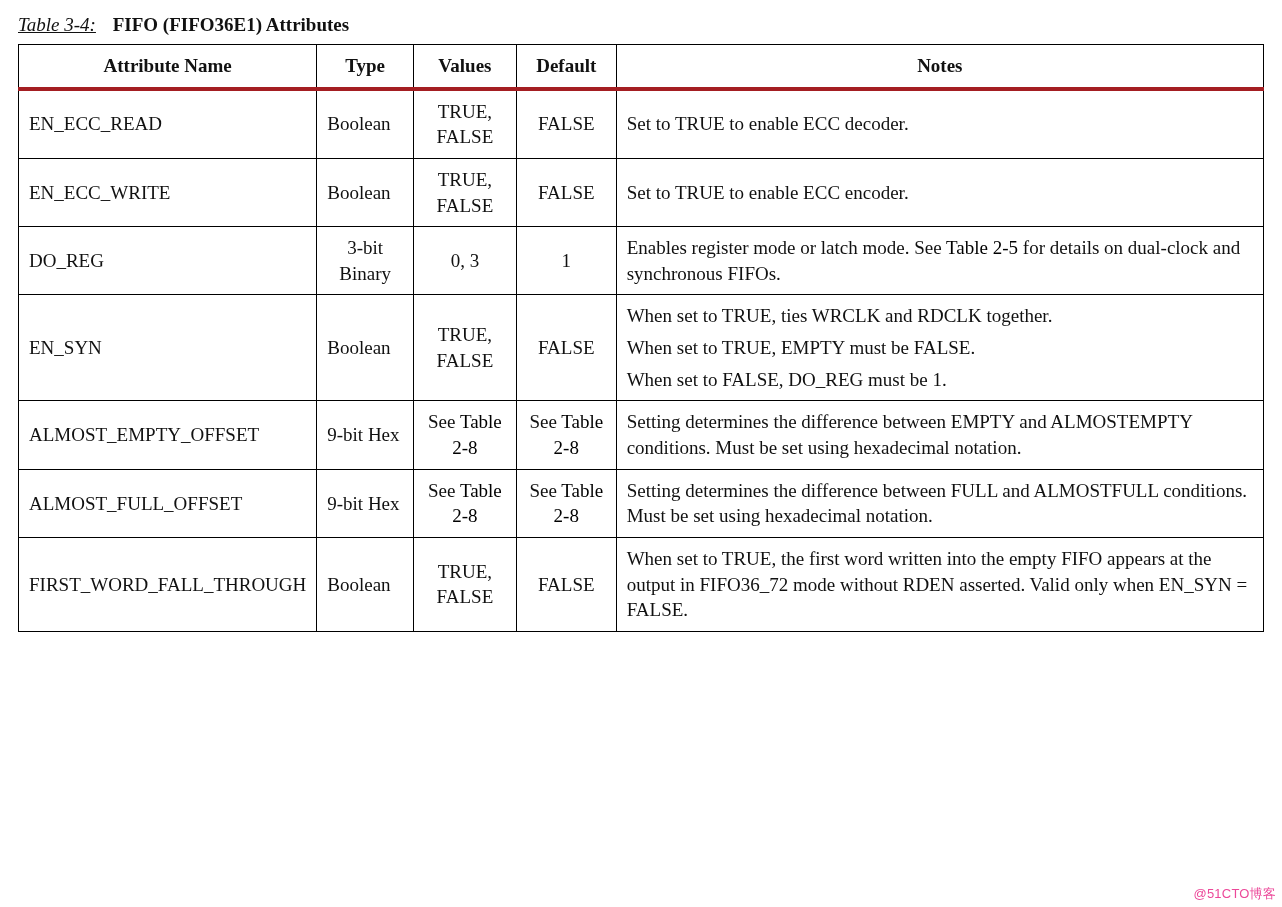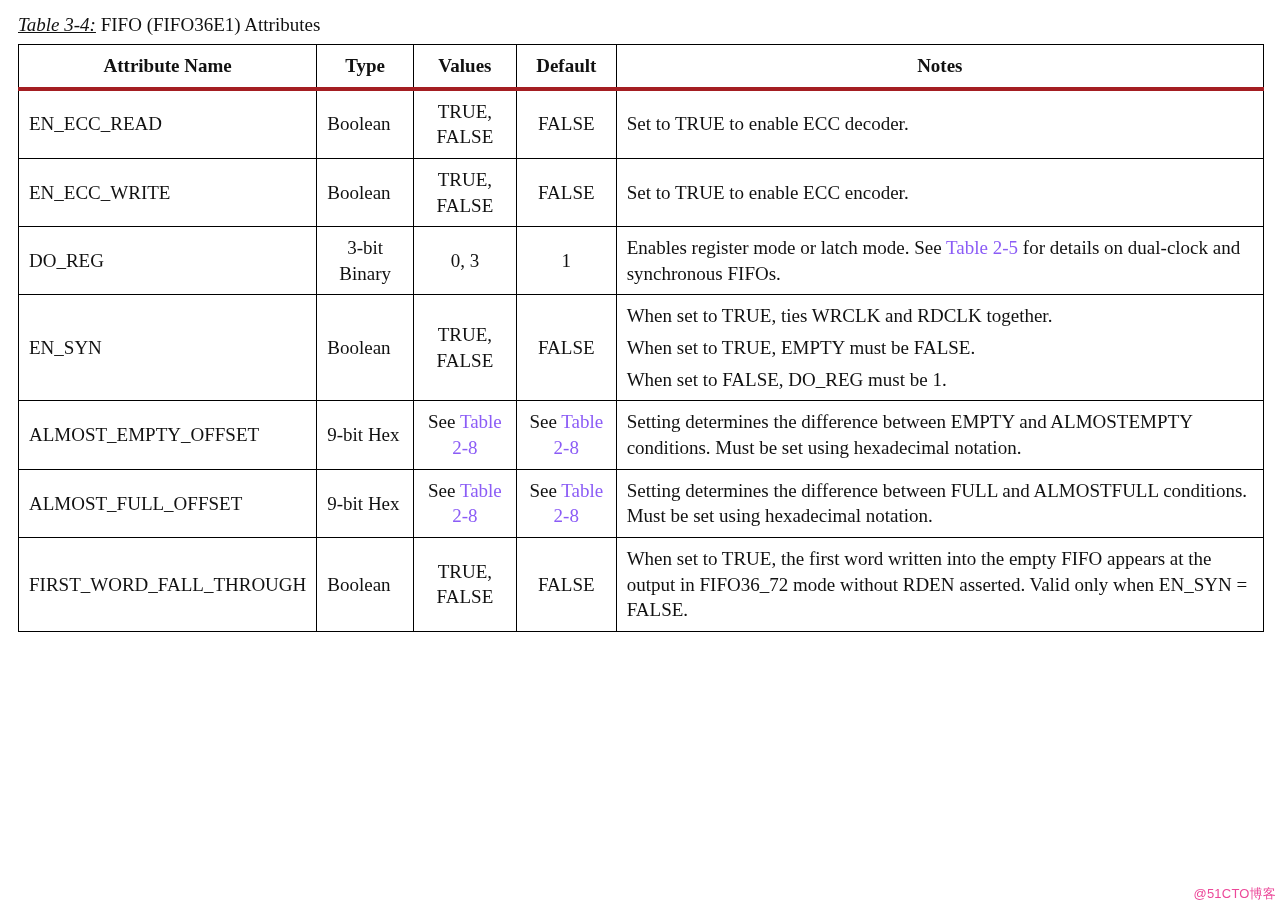--- a/index.html
+++ b/index.html
@@ -11,22 +11,23 @@
     font-size: 19px;
   }
   .caption {
     margin-bottom: 8px;
   }
   .caption .lead {
     font-style: italic;
     text-decoration: underline;
   }
   .caption .title {
-    font-weight: 400;
+    font-weight: 700;
     font-style: normal;
+    margin-left: 12px;
   }
   table {
     border-collapse: collapse;
     width: 100%;
     table-layout: auto;
   }
   th, td {
     border: 1px solid #000000;
     padding: 8px 10px;
     vertical-align: middle;
@@ -41,21 +42,21 @@
   td.center {
     text-align: center;
   }
   .notes p {
     margin: 0 0 6px 0;
   }
   .notes p:last-child {
     margin-bottom: 0;
   }
   .link {
-    color: #8b5cf6;
+    color: #000000;
     cursor: pointer;
   }
   .watermark {
     position: fixed;
     right: 6px;
     bottom: 4px;
     color: #ec4899;
     font-size: 13px;
     font-family: Arial, sans-serif;
     letter-spacing: 0.2px;

